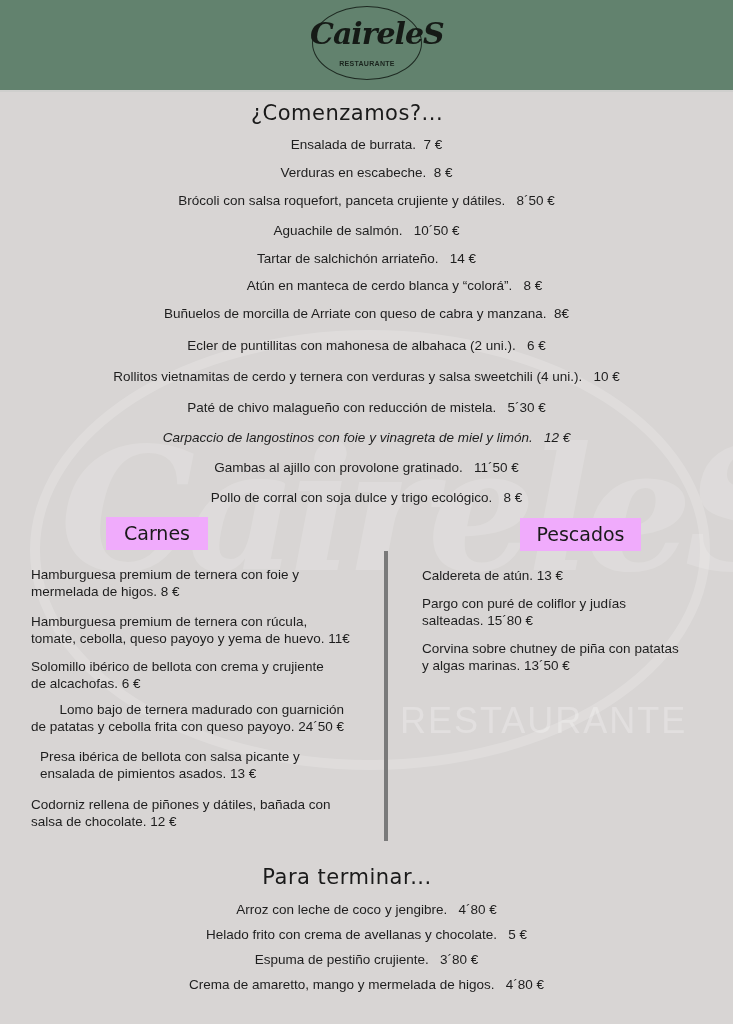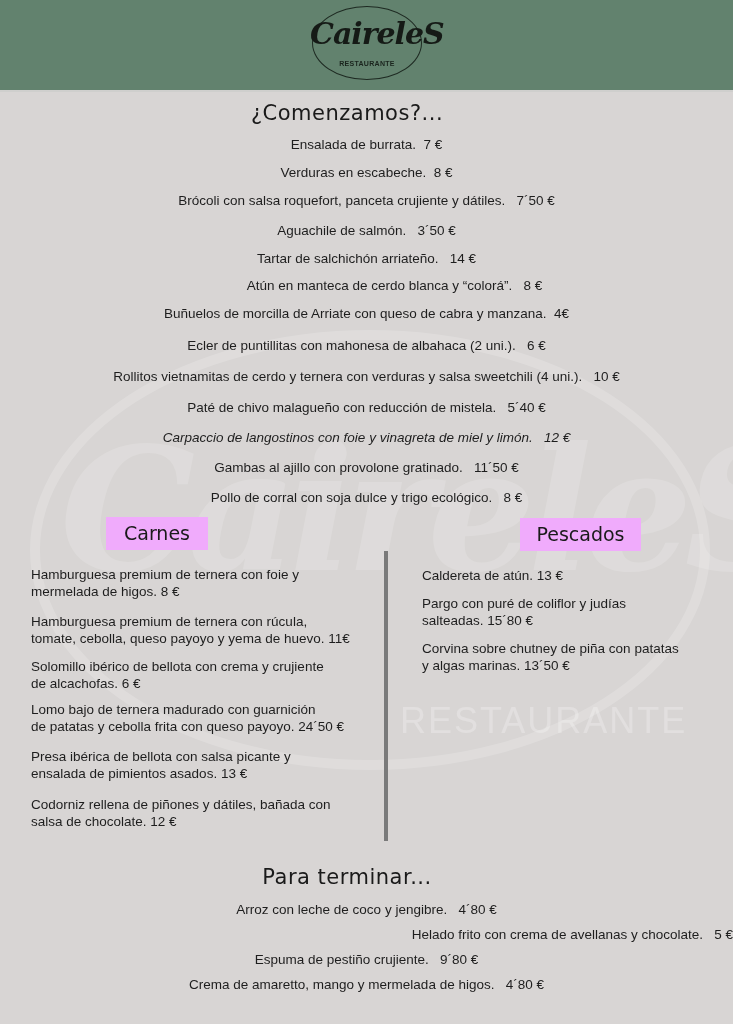--- a/index.html
+++ b/index.html
@@ -29,53 +29,53 @@
   <div class="logo">
     <div class="logo-oval"></div>
     <div class="logo-text">CaireleS</div>
     <div class="logo-sub">RESTAURANTE</div>
   </div>
 </div>
 
 <div class="section-title" style="top:101px;">¿Comenzamos?...</div>
 <div class="center-item" style="top:137px;">Ensalada de burrata.  7 €</div>
 <div class="center-item" style="top:165px;">Verduras en escabeche.  8 €</div>
-<div class="center-item" style="top:193px;">Brócoli con salsa roquefort, panceta crujiente y dátiles.   7´50 €</div>
-<div class="center-item" style="top:223px;">Aguachile de salmón.   3´50 €</div>
+<div class="center-item" style="top:193px;">Brócoli con salsa roquefort, panceta crujiente y dátiles.   8´50 €</div>
+<div class="center-item" style="top:223px;">Aguachile de salmón.   10´50 €</div>
 <div class="center-item" style="top:251px;">Tartar de salchichón arriateño.   14 €</div>
 <div class="center-item" style="top:278px;padding-left:28px;">Atún en manteca de cerdo blanca y “colorá”.   8 €</div>
-<div class="center-item" style="top:306px;">Buñuelos de morcilla de Arriate con queso de cabra y manzana.  4€</div>
+<div class="center-item" style="top:306px;">Buñuelos de morcilla de Arriate con queso de cabra y manzana.  8€</div>
 <div class="center-item" style="top:338px;">Ecler de puntillitas con mahonesa de albahaca (2 uni.).   6 €</div>
 <div class="center-item" style="top:369px;">Rollitos vietnamitas de cerdo y ternera con verduras y salsa sweetchili (4 uni.).   10 €</div>
-<div class="center-item" style="top:400px;">Paté de chivo malagueño con reducción de mistela.   5´40 €</div>
+<div class="center-item" style="top:400px;">Paté de chivo malagueño con reducción de mistela.   5´30 €</div>
 <div class="center-item" style="top:430px;font-style:italic;">Carpaccio de langostinos con foie y vinagreta de miel y limón.   12 €</div>
 <div class="center-item" style="top:460px;">Gambas al ajillo con provolone gratinado.   11´50 €</div>
 <div class="center-item" style="top:490px;">Pollo de corral con soja dulce y trigo ecológico.   8 €</div>
 
 <div class="tag" style="left:106px; top:517px; width:102px;">Carnes</div>
 <div class="tag" style="left:520px; top:518px; width:121px;">Pescados</div>
 
 <div class="divider"></div>
 
 <div class="col-item" style="left:31px; top:566px;">Hamburguesa premium de ternera con foie y
 mermelada de higos.   8 €</div>
 <div class="col-item" style="left:31px; top:613px;">Hamburguesa premium de ternera con rúcula,
 tomate, cebolla, queso payoyo y yema de huevo. 11€</div>
 <div class="col-item" style="left:31px; top:658px;">Solomillo ibérico de bellota con crema y crujiente
 de alcachofas. 6 €</div>
-<div class="col-item" style="left:31px; top:701px;">Lomo bajo de ternera madurado con guarnición
+<div class="col-item" style="left:31px; top:701px;text-align:right;">Lomo bajo de ternera madurado con guarnición
 de patatas y cebolla frita con queso payoyo.  24´50 €</div>
-<div class="col-item" style="left:31px; top:748px;">Presa ibérica de bellota con salsa picante y
+<div class="col-item" style="left:40px; top:748px;">Presa ibérica de bellota con salsa picante y
 ensalada de pimientos asados.   13 €</div>
 <div class="col-item" style="left:31px; top:796px;">Codorniz rellena de piñones y dátiles, bañada con
 salsa de chocolate.   12 €</div>
 
 <div class="col-item" style="left:422px; top:567px;">Caldereta de atún.   13 €</div>
 <div class="col-item" style="left:422px; top:595px;">Pargo con puré de coliflor y judías
 salteadas. 15´80 €</div>
 <div class="col-item" style="left:422px; top:640px;">Corvina sobre chutney de piña con patatas
 y algas marinas.   13´50 €</div>
 
 <div class="section-title" style="top:865px;">Para terminar...</div>
 <div class="center-item" style="top:902px;">Arroz con leche de coco y jengibre.   4´80 €</div>
-<div class="center-item" style="top:927px;text-align:right;">Helado frito con crema de avellanas y chocolate.   5 €</div>
-<div class="center-item" style="top:952px;">Espuma de pestiño crujiente.   9´80 €</div>
+<div class="center-item" style="top:927px;">Helado frito con crema de avellanas y chocolate.   5 €</div>
+<div class="center-item" style="top:952px;">Espuma de pestiño crujiente.   3´80 €</div>
 <div class="center-item" style="top:977px;">Crema de amaretto, mango y mermelada de higos.   4´80 €</div>
 
 </body></html>

